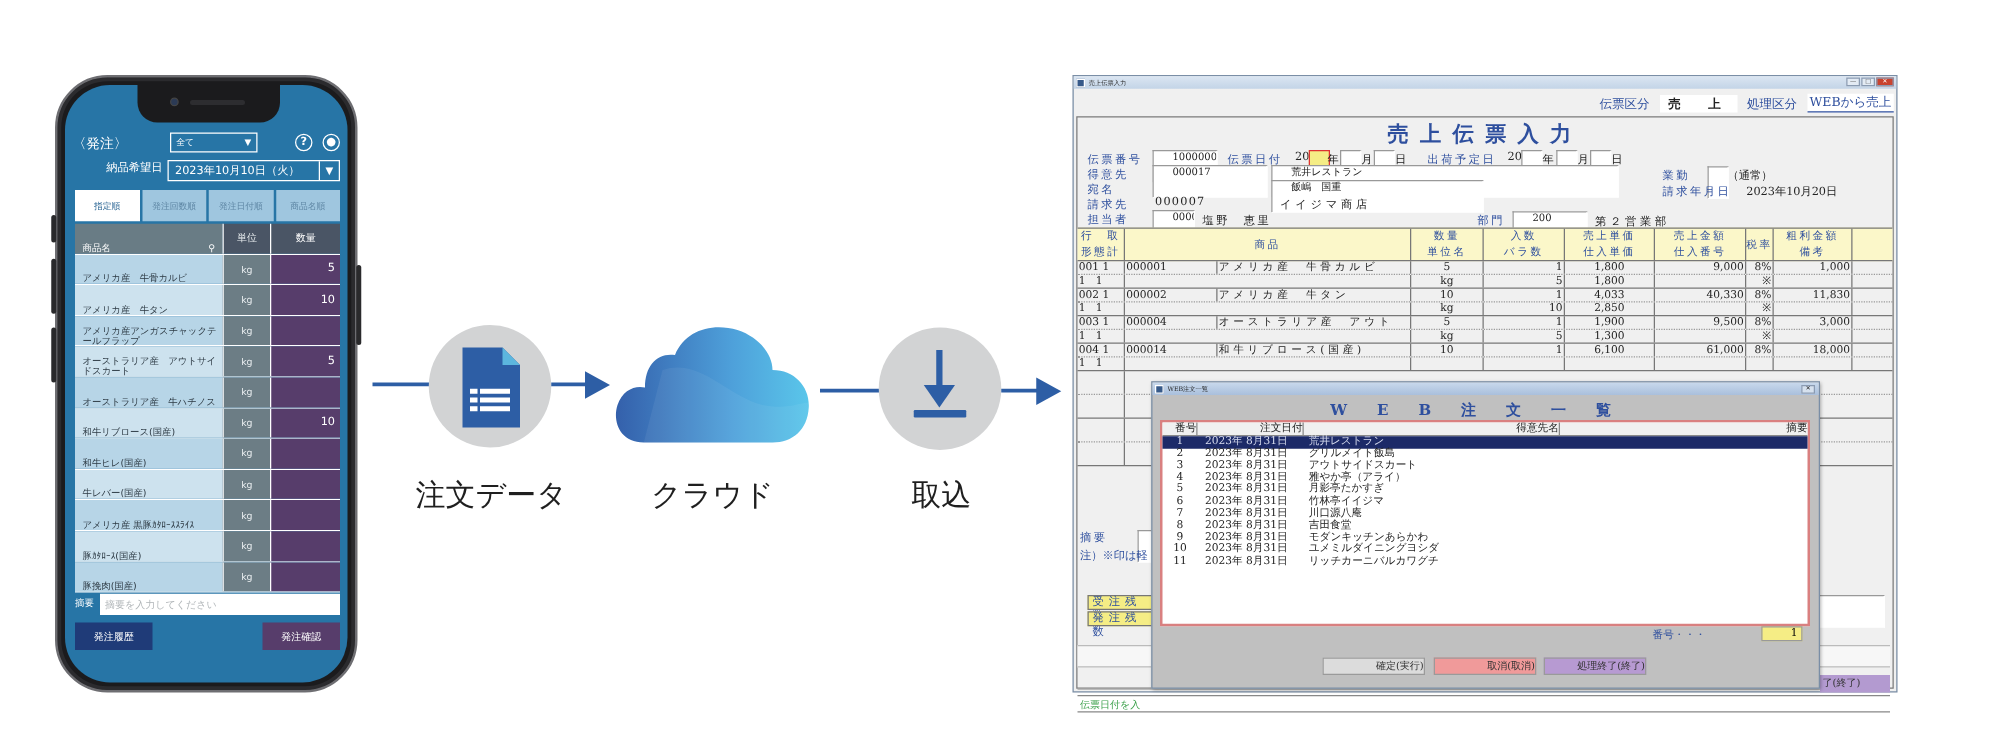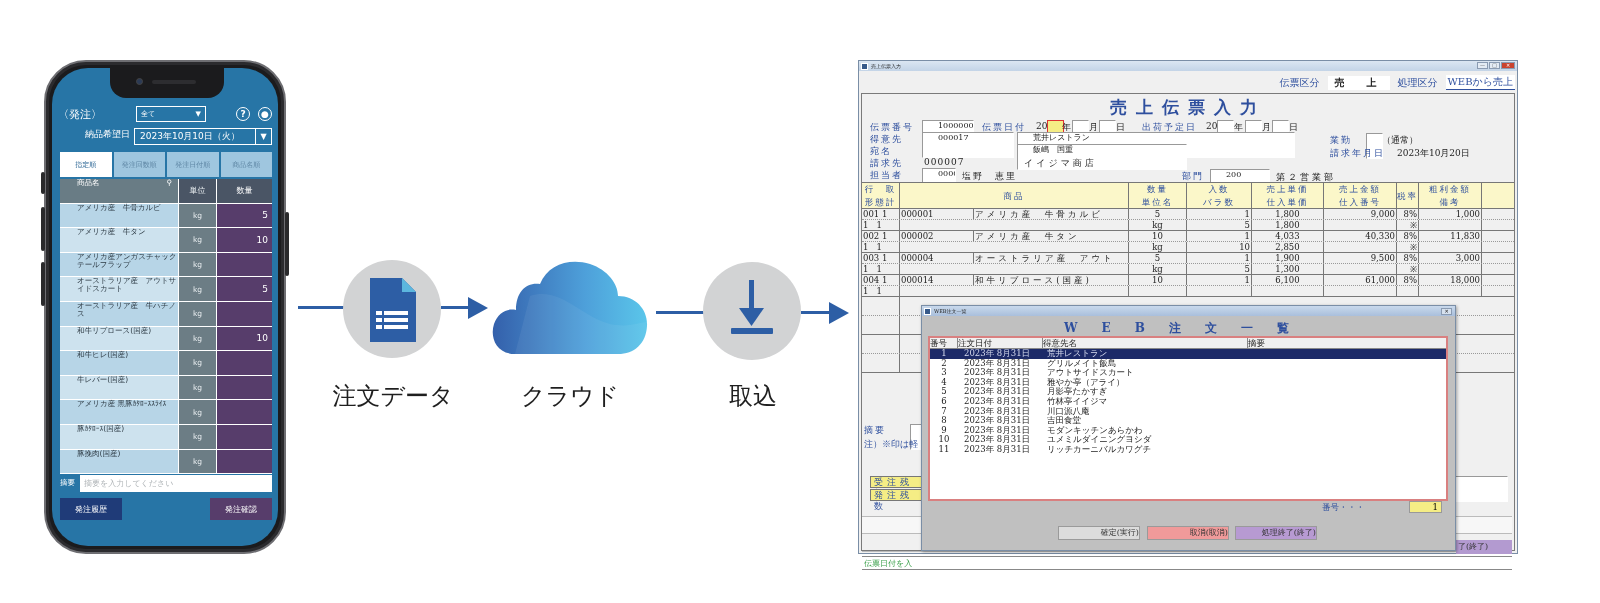--- a/index.html
+++ b/index.html
@@ -19,21 +19,21 @@
 .ph-ic{width:14px;height:14px;border:1.5px solid #fff;border-radius:50%;display:flex;align-items:center;justify-content:center;font-size:9px;font-weight:bold}
 .ph-date{position:absolute;left:6px;right:6px;top:60px;height:18px;display:flex;color:#fff;font-size:9px}
 .ph-date .lbl{width:76px;text-align:right;padding-right:4px}
 .ph-date .box{flex:1;height:17px;border:1px solid #fff;display:flex;align-items:center;padding-left:5px;font-size:9px;position:relative}
 .ph-date .box .dd{position:absolute;right:0;top:0;bottom:0;width:16px;border-left:1px solid #fff;display:flex;align-items:center;justify-content:center;font-size:8px}
 .ph-tabs{position:absolute;left:8px;right:6px;top:84px;height:25px;display:flex;gap:2px}
 .ph-tab{flex:1;background:#9fc6df;color:#5e86a4;font-size:7px;display:flex;align-items:center;justify-content:center}
 .ph-tab.active{background:#fff;color:#2a6594}
 .ph-table{position:absolute;left:8px;right:6px;top:111px}
 .ph-row{display:flex;height:24.6px;border-bottom:1.5px solid #fff}
-.ph-row .c1{width:118px;background:#cde2ee;color:#2d3a44;font-size:7.5px;padding-left:17px;display:flex;align-items:flex-start;line-height:1.05}
+.ph-row .c1{width:118px;background:#cde2ee;color:#2d3a44;font-size:7.5px;padding-left:6px;display:flex;align-items:flex-end;line-height:1.05}
 .ph-row:nth-child(even) .c1{background:#b7d5e7}
 .ph-row .c2{width:38px;background:#6c7d85;color:#e9eef0;font-size:7.5px;display:flex;align-items:center;justify-content:center;border-left:1.5px solid #fff}
 .ph-row .c3{flex:1;background:#573d6b;color:#fff;font-size:9px;display:flex;align-items:center;justify-content:flex-end;padding-right:4px;border-left:1.5px solid #fff}
 .ph-row.hdr .c1{background:#697c85;color:#fff;justify-content:space-between;padding-right:6px}
 .ph-row.hdr .c2,.ph-row.hdr .c3{background:#4a5565;justify-content:center;font-size:8px;padding-right:0}
 .ph-memo{position:absolute;left:8px;right:6px;top:406px;height:18px;display:flex;align-items:center}
 .ph-memo .l{color:#fff;font-size:7.5px;width:20px}
 .ph-memo .in{flex:1;height:17px;background:#fff;font-size:8px;color:#b0b5b8;display:flex;align-items:center;padding-left:4px}
 .ph-btn{position:absolute;top:430px;height:22px;font-size:8px;color:#fff;display:flex;align-items:center;justify-content:center}
 .ph-btn.hist{left:8px;width:62px;background:#1f3b78}
@@ -68,21 +68,21 @@
 .r{text-align:right}.c{text-align:center}
 .yel{background:#f5ed85;border:1px solid #777;font-size:9px;color:#2e4f9e;letter-spacing:4px;height:12px;line-height:11px;position:absolute;padding-left:3px}
 
 .dlg{position:absolute;left:921px;top:305px;width:535px;height:246px;background:#c0c0c0;border:1px solid #7a8ea6;box-shadow:1px 1px 3px rgba(0,0,0,.35);font-family:"DejaVu Serif",serif}
 .dlg-title{height:10px;background:linear-gradient(#c9d9ec,#a9bfdc);font-size:5px;display:flex;align-items:center;padding-left:2px;color:#222}
 .dlg-title .ico{width:7px;height:7px;background:#375a8a;margin-right:3px;border:1px solid #fff}
 .dlg-title .x{margin-left:auto;margin-right:3px;width:11px;height:7px;border:1px solid #8a9bb2;background:#d6e1ee;font-size:5px;text-align:center;line-height:5px}
 .dlg-head{text-align:center;color:#2e4f9e;font-size:12px;font-weight:bold;letter-spacing:24px;margin-top:4px;height:18px}
 .list{position:absolute;left:6px;top:30px;width:520px;height:165px;background:#fff;border:2px solid #d98080}
 .list-h{display:flex;height:11px;background:#f0f0f0;border-bottom:1px solid #888;font-size:8.5px;color:#222}
-.list-h div{border-right:1px solid #888;text-align:left;line-height:10px}
+.list-h div{border-right:1px solid #888;text-align:right;line-height:10px}
 .lr{display:flex;height:9.6px;font-size:8.5px;line-height:9.6px;color:#222}
 .lr.sel{background:#1c2a68;color:#d7dcef}
 .col-no{width:28px;text-align:center}.col-dt{width:85px;padding-left:6px;white-space:nowrap}.col-nm{width:205px;white-space:nowrap;padding-left:4px}.col-mm{flex:1}
 .dlg-no{position:absolute;left:400px;top:196px;color:#2e4f9e;font-size:8.5px}
 .dlg-nobox{position:absolute;left:487px;top:195px;width:33px;height:12px;background:#f5ed85;border:1px solid #999;font-size:8.5px;text-align:right;padding-right:3px;line-height:10px}
 .dbtn{position:absolute;top:220px;height:14px;font-size:8px;text-align:right;line-height:12px;border:1px solid #9a9a9a;color:#333}
 </style>
 </head>
 <body>
 

